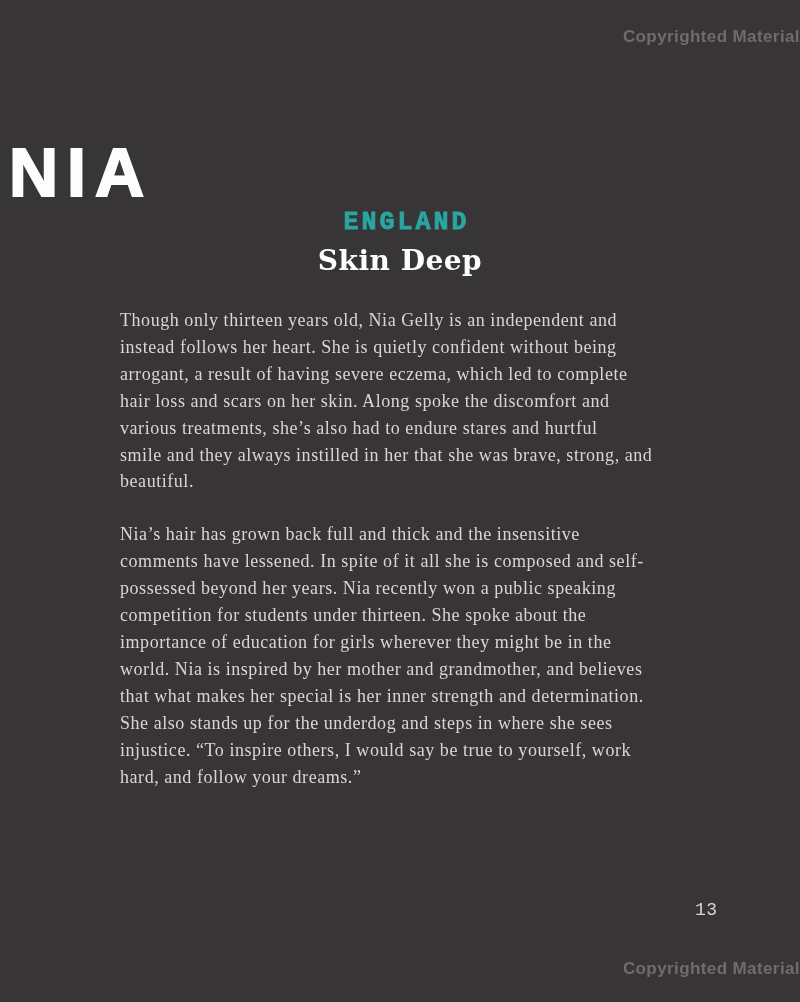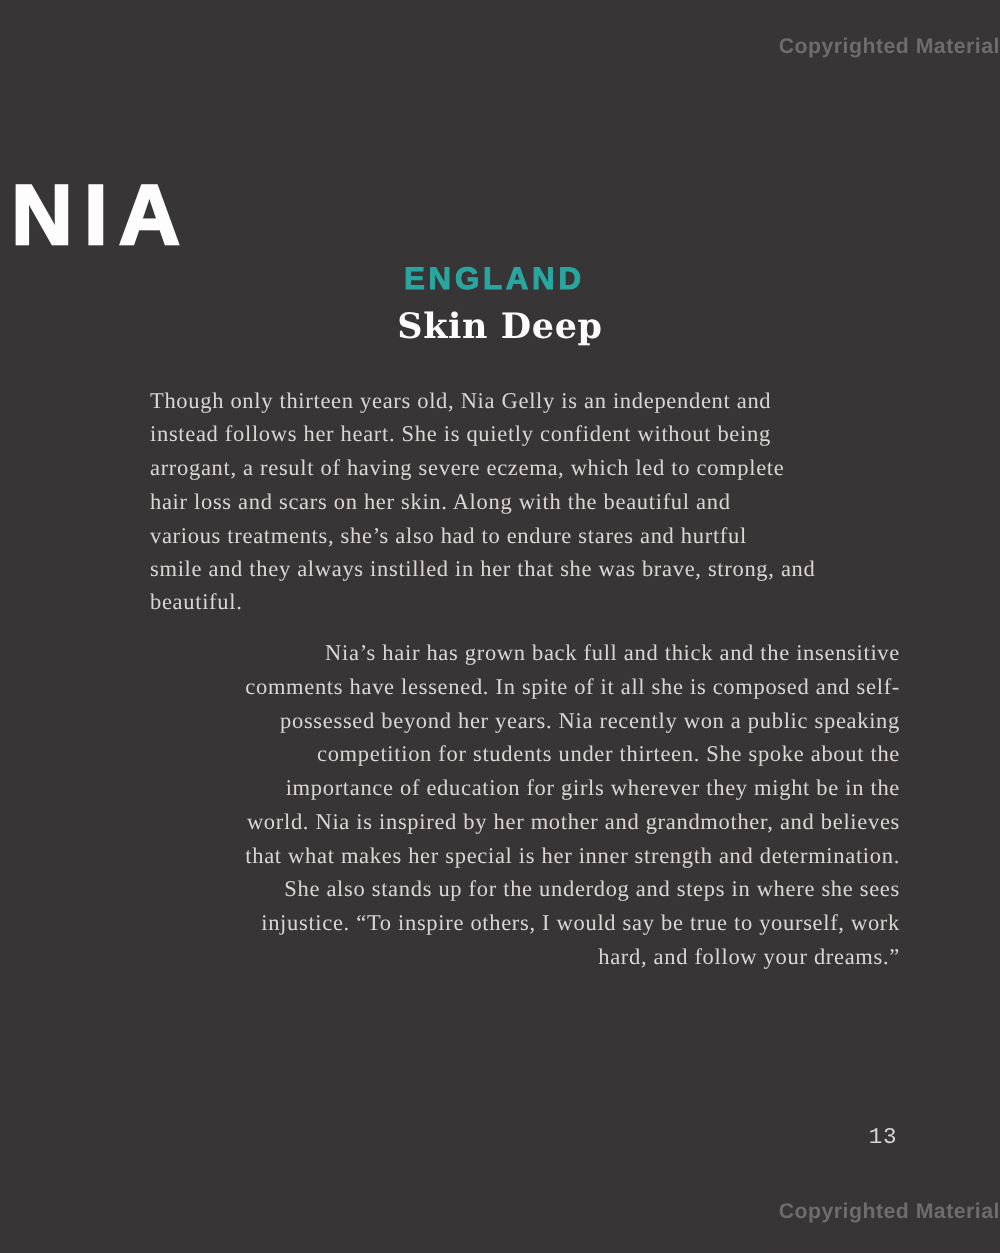--- a/index.html
+++ b/index.html
@@ -36,48 +36,49 @@
     line-height: 68px;
     letter-spacing: 9px;
     text-indent: 9px; 
     color: var(--title-color, #fdfdfd);
     -webkit-text-stroke: 2px var(--title-color, #fdfdfd);
   }
   .country {
     position: absolute;
     left: 0; width: 788px; top: 210px;
     text-align: center;
-    font-family: Liberation Sans, sans-serif;
+    font-family: Liberation Mono, monospace;
     font-weight: bold;
     font-size: 25px;
     line-height: 26px;
     letter-spacing: 3px;
     text-indent: 3px;
     color: var(--accent, #2aa6a0);
+    padding-left: 11px;
     -webkit-text-stroke: 0.8px var(--accent, #2aa6a0);
   }
   .chapter {
     position: absolute;
     left: 0; width: 800px; top: 247px;
     text-align: center;
     font-family: "DejaVu Serif", serif;
     font-weight: bold;
     font-size: 28px;
     line-height: 28px;
     letter-spacing: 0.5px;
     color: var(--title-color, #fdfdfd);
   }
   .body-text {
     position: absolute;
     left: 120px; top: 307px;
     width: 600px;
     color: var(--body-color, #d9d6d4);
   }
   .paragraph { margin: 0; }
-  .paragraph + .paragraph { margin-top: 14px; text-align: right; }
+  .paragraph + .paragraph { margin-top: 26px; }
   .line {
     font-family: "Liberation Serif", serif;
     font-size: 18px;
     line-height: 26.9px;
     letter-spacing: 0.55px;
     white-space: nowrap;
   }
   .page-number {
     position: absolute;
     left: 695px; top: 901px;
@@ -99,21 +100,21 @@
 
   <div class="country">ENGLAND</div>
 
   <div class="chapter">Skin Deep</div>
 
   <main class="body-text">
     <div class="paragraph">
         <div class="line">Though only thirteen years old, Nia Gelly is an independent and</div>
         <div class="line">instead follows her heart. She is quietly confident without being</div>
         <div class="line">arrogant, a result of having severe eczema, which led to complete</div>
-        <div class="line">hair loss and scars on her skin. Along with the beautiful and</div>
+        <div class="line">hair loss and scars on her skin. Along spoke the discomfort and</div>
         <div class="line">various treatments, she’s also had to endure stares and hurtful</div>
         <div class="line">smile and they always instilled in her that she was brave, strong, and</div>
         <div class="line">beautiful.</div>
       </div>
     <div class="paragraph">
         <div class="line">Nia’s hair has grown back full and thick and the insensitive</div>
         <div class="line">comments have lessened. In spite of it all she is composed and self-</div>
         <div class="line">possessed beyond her years. Nia recently won a public speaking</div>
         <div class="line">competition for students under thirteen. She spoke about the</div>
         <div class="line">importance of education for girls wherever they might be in the</div>

